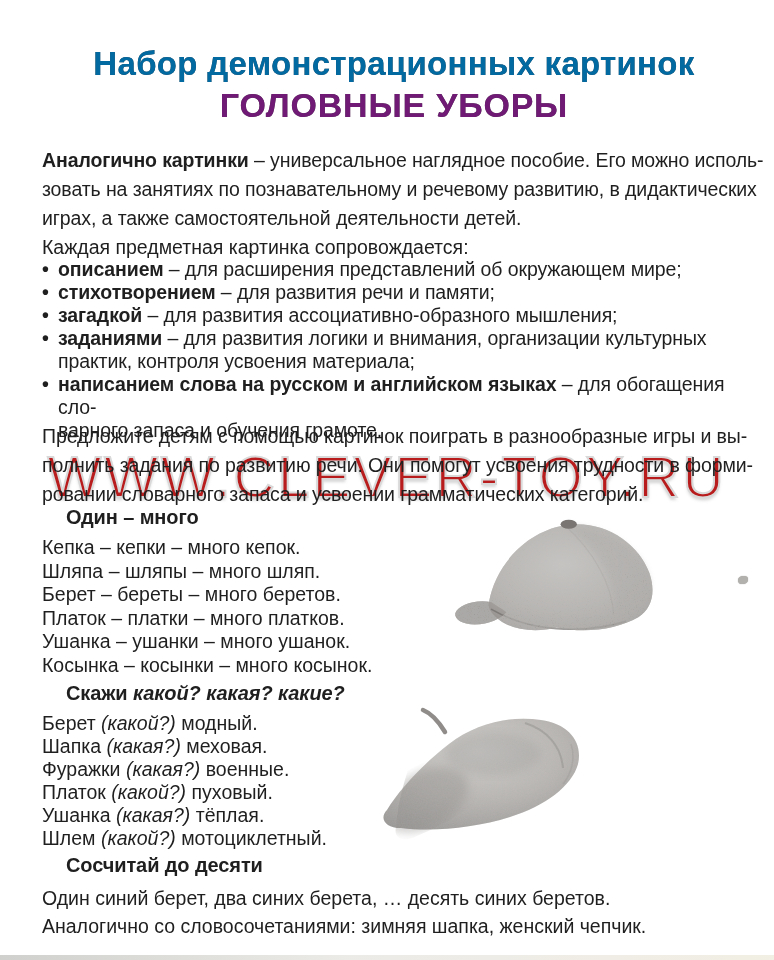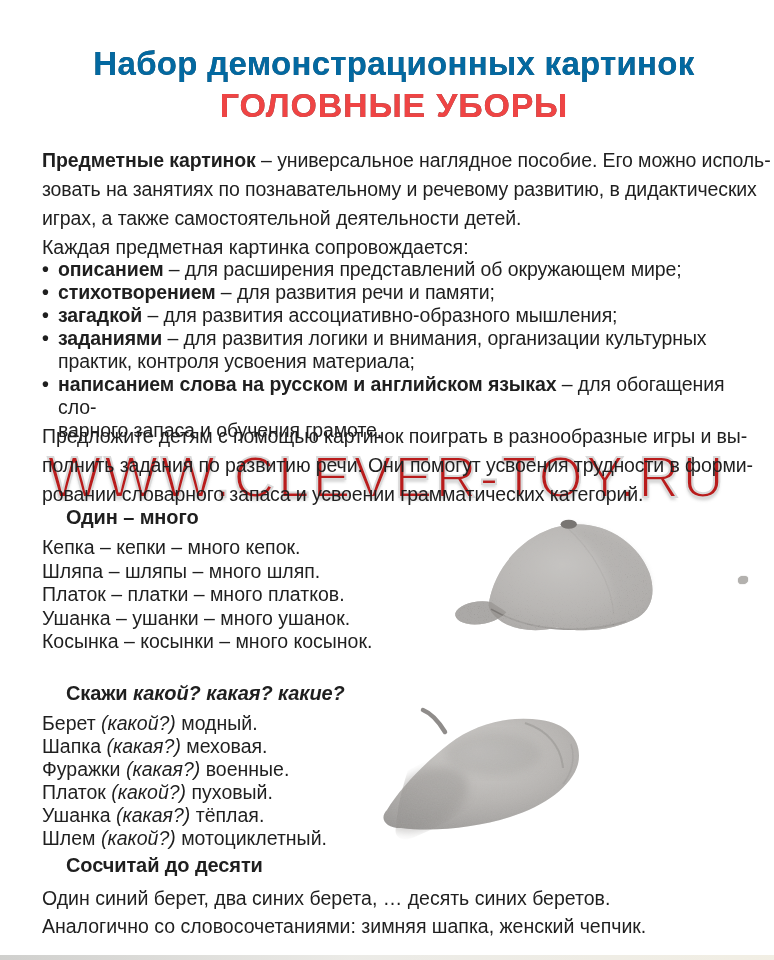--- a/index.html
+++ b/index.html
@@ -7,21 +7,21 @@
     position:relative; width:774px; height:960px; margin:0 auto;
     background:#ffffff; overflow:hidden;
     font-family:"Liberation Sans", sans-serif;
     color:#1f1f1f;
   }
   .block{position:absolute; left:42px; right:28px; z-index:2;}
   
   .title-wrap{top:44px; text-align:center;}
   .title1{font-size:33px; font-weight:bold; color:#0369a1; letter-spacing:0.3px;
           text-shadow:0 0 0.6px #4a4a4a; line-height:40px;}
-  .title2{font-size:34px; font-weight:bold; color:#ef4444; letter-spacing:0.8px;
+  .title2{font-size:34px; font-weight:bold; color:#701a75; letter-spacing:0.8px;
           text-shadow:0 0 0.6px #4a4a4a; line-height:42px;}
   
   .para{font-size:19.5px; line-height:29px; letter-spacing:-0.1px;}
   .ln{display:block; white-space:nowrap;}
   b{font-weight:bold;}
   i{font-style:italic;}
   .accompany{top:234px; font-size:19.5px; line-height:26px;}
   .intro{top:146px;}
   .suggest{top:422px;}
   
@@ -65,21 +65,21 @@
 <div class="page">
 
   <div class="watermark">WWW.CLEVER-TOY.RU</div>
 
   <div class="block title-wrap">
     <div class="title1">Набор демонстрационных картинок</div>
     <div class="title2">ГОЛОВНЫЕ УБОРЫ</div>
   </div>
 
   <div class="block para intro">
-    <span class="ln"><b>Предметные картинок</b><span> – универсальное наглядное пособие. Его можно исполь-</span></span>
+    <span class="ln"><b>Аналогично картинки</b><span> – универсальное наглядное пособие. Его можно исполь-</span></span>
     <span class="ln">зовать на занятиях по познавательному и речевому развитию, в дидактических</span>
     <span class="ln">играх, а также самостоятельной деятельности детей.</span>
   </div>
 
   <div class="block accompany">Каждая предметная картинка сопровождается:</div>
 
   <ul class="block features">
     <li><b>описанием</b><span> – для расширения представлений об окружающем мире;</span></li>
     <li><b>стихотворением</b><span> – для развития речи и памяти;</span></li>
     <li><b>загадкой</b><span> – для развития ассоциативно-образного мышления;</span></li>
@@ -90,20 +90,21 @@
   <div class="block para suggest">
     <span class="ln">Предложите детям с помощью картинок поиграть в разнообразные игры и вы-</span>
     <span class="ln">полнить задания по развитию речи. Они помогут усвоения трудности в форми-</span>
     <span class="ln">ровании словарного запаса и усвоении грамматических категорий.</span>
   </div>
 
   <div class="block one-many">
     <div class="sec-h">Один – много</div>
     <div class="item">Кепка – кепки – много кепок.</div>
     <div class="item">Шляпа – шляпы – много шляп.</div>
+    <div class="item">Берет – береты – много беретов.</div>
     <div class="item">Платок – платки – много платков.</div>
     <div class="item">Ушанка – ушанки – много ушанок.</div>
     <div class="item">Косынка – косынки – много косынок.</div>
   </div>
 
   <div class="block skazhi">
     <div class="sec-h"><span>Скажи</span> <i>какой? какая? какие?</i></div>
     <div class="item"><span>Берет</span> <i>(какой?)</i> <span>модный.</span></div>
     <div class="item"><span>Шапка</span> <i>(какая?)</i> <span>меховая.</span></div>
     <div class="item"><span>Фуражки</span> <i>(какая?)</i> <span>военные.</span></div>

